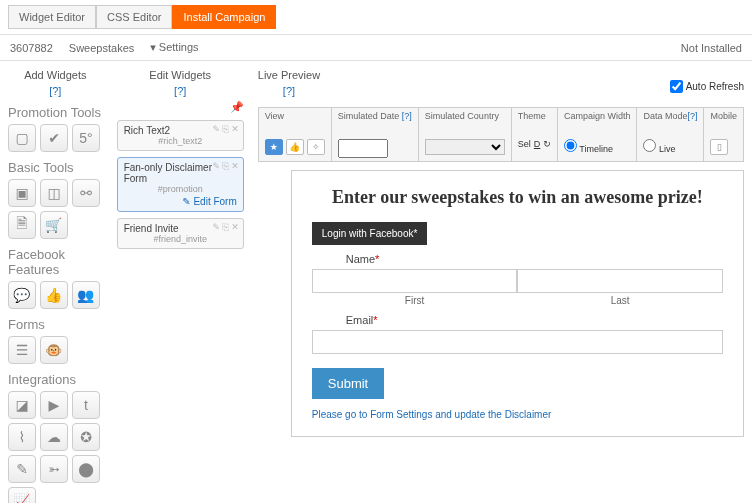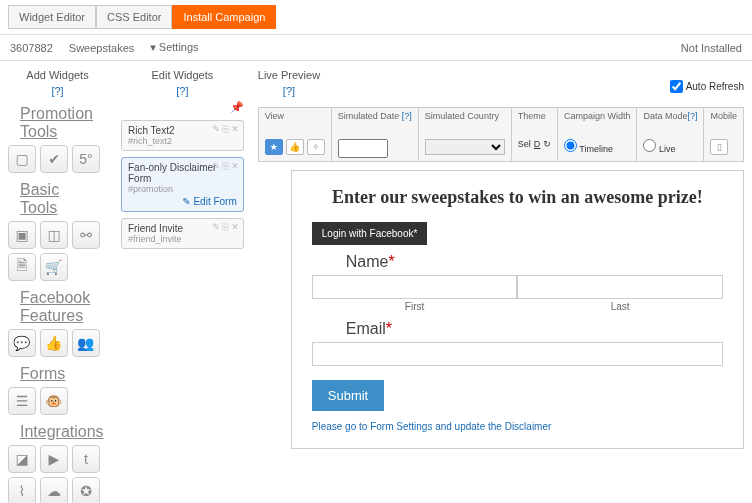--- a/index.html
+++ b/index.html
@@ -8,44 +8,44 @@
 .tab-btn { padding: 5px 10px; font-size: 11px; border: 1px solid #ccc; background: #f5f5f5; cursor: pointer; color:#666; }
 .tab-btn.active { background: #ff6600; color: #fff; border-color: #ff6600; }
 .subbar { display: flex; padding: 6px 10px; gap: 16px; font-size: 11px; color: #666; border-bottom: 1px solid #e0e0e0; align-items: center; }
 .subbar .right { margin-left: auto; }
 .main { display: flex; }
 .col1 { width: 115px; padding: 8px; }
 .col2 { width: 145px; padding: 8px 6px; }
 .col3 { flex: 1; padding: 8px; }
 .panel-title { font-size: 11px; color: #555; margin-bottom: 6px; display:flex; align-items:center; gap:4px;flex-direction:column;}
 .help { color: #1a6bb5; cursor: pointer; }
-.cat-label { font-size: 16px; color: #888; margin: 8px 12px 4px; text-decoration: underline; }
+.cat-label { font-size: 13px; color: #888; margin: 8px 0 4px; }
 .icon-row { display: flex; gap: 4px; flex-wrap: wrap; margin-bottom: 4px; }
 .icon-btn { width: 28px; height: 28px; border: 1px solid #ccc; border-radius: 4px; background: linear-gradient(#fdfdfd,#ececec); display: flex; align-items: center; justify-content: center; color: #888; font-size: 14px; cursor: pointer; }
 .pin-icon { margin-left: auto; color:#777; cursor:pointer; }
 .widget-card { border: 1px solid #ccc; border-radius: 3px; margin-bottom: 6px; background: #f8f8f8; padding: 4px 6px; font-size: 10px; position: relative; }
 .widget-card .wname { color: #444; }
-.widget-card .whash { color: #999; text-align: left; font-size: 9px; }
+.widget-card .whash { color: #999; text-align: center; font-size: 9px; }
 .widget-card .wactions { position: absolute; top: 3px; right: 4px; display:flex; gap:2px; color:#bbb; font-size:9px;}
 .widget-card .wactions span{cursor:pointer;}
 .edit-link { color: #1a6bb5; text-align: right; cursor: pointer; font-size:10px; margin-top:2px;}
 .widget-card.selected { border-color: #88aadd; background:#eef4fb; }
 .preview-head { display: flex; align-items: center; margin-bottom: 4px; }
 .auto-refresh { margin-left: auto; font-size: 10px; display:flex; align-items:center; gap:3px;}
 .toolbar { display: flex; border: 1px solid #ccc; background: #f5f5f5; margin-bottom: 8px; font-size: 9px; }
 .tb-group { border-right: 1px solid #ccc; padding: 3px 6px; display:flex; flex-direction:column; gap:18px;}
 .tb-group .lbl { color: #666; white-space:nowrap;}
 .tb-group .ctrls { display:flex; gap:3px; align-items:center;}
 .mini-btn { width:18px; height:16px; border:1px solid #bbb; background:#fff; border-radius:2px; font-size:9px; display:flex;align-items:center;justify-content:center;cursor:pointer;color:#888;}
 .mini-btn.active{background:#4a90d9;color:#fff;border-color:#4a90d9;}
 .preview-area { border: 1px solid #ccc; padding: 16px 20px; background: #fff; margin-left: 33px; }
 .sw-title { text-align: center; font-size: 18px; font-weight: bold; color: #333; margin-bottom: 14px; font-family: Georgia, serif;}
 .fb-btn { background: #333; color: #fff; padding: 6px 10px; font-size: 10px; display: inline-block; cursor: pointer; }
 .form-row { margin: 8px 0; }
-.form-label { font-size: 16px; color: #444; margin-bottom: 4px; display:block;padding-left:34px;}
+.form-label { font-size: 11px; color: #444; margin-bottom: 4px; display:block;padding-left:34px;}
 .req { color: #c00; }
 .name-fields { display: flex; gap: 0; }
 .name-fields > div { flex: 1; text-align: center; }
 .text-input { width: 100%; border: 1px solid #ccc; padding: 5px; font-size: 11px; }
 .sub-label { font-size: 10px; color: #666; margin-top: 2px; }
 .submit-btn { background: #3d8fc7; color: #fff; border: none; padding: 8px 16px; font-size: 13px; cursor: pointer; margin-top:6px;}
 .disclaimer { font-size: 10px; color: #1a6bb5; margin-top: 10px; cursor:pointer;}
 .invite-box { border: 1px solid #ccc; padding: 10px; margin-top: 12px; font-size: 11px; color: #1a6bb5; cursor:pointer; background:#fff;}
 select.mini-sel{font-size:9px;border:1px solid #bbb;height:16px;}
 </style>

